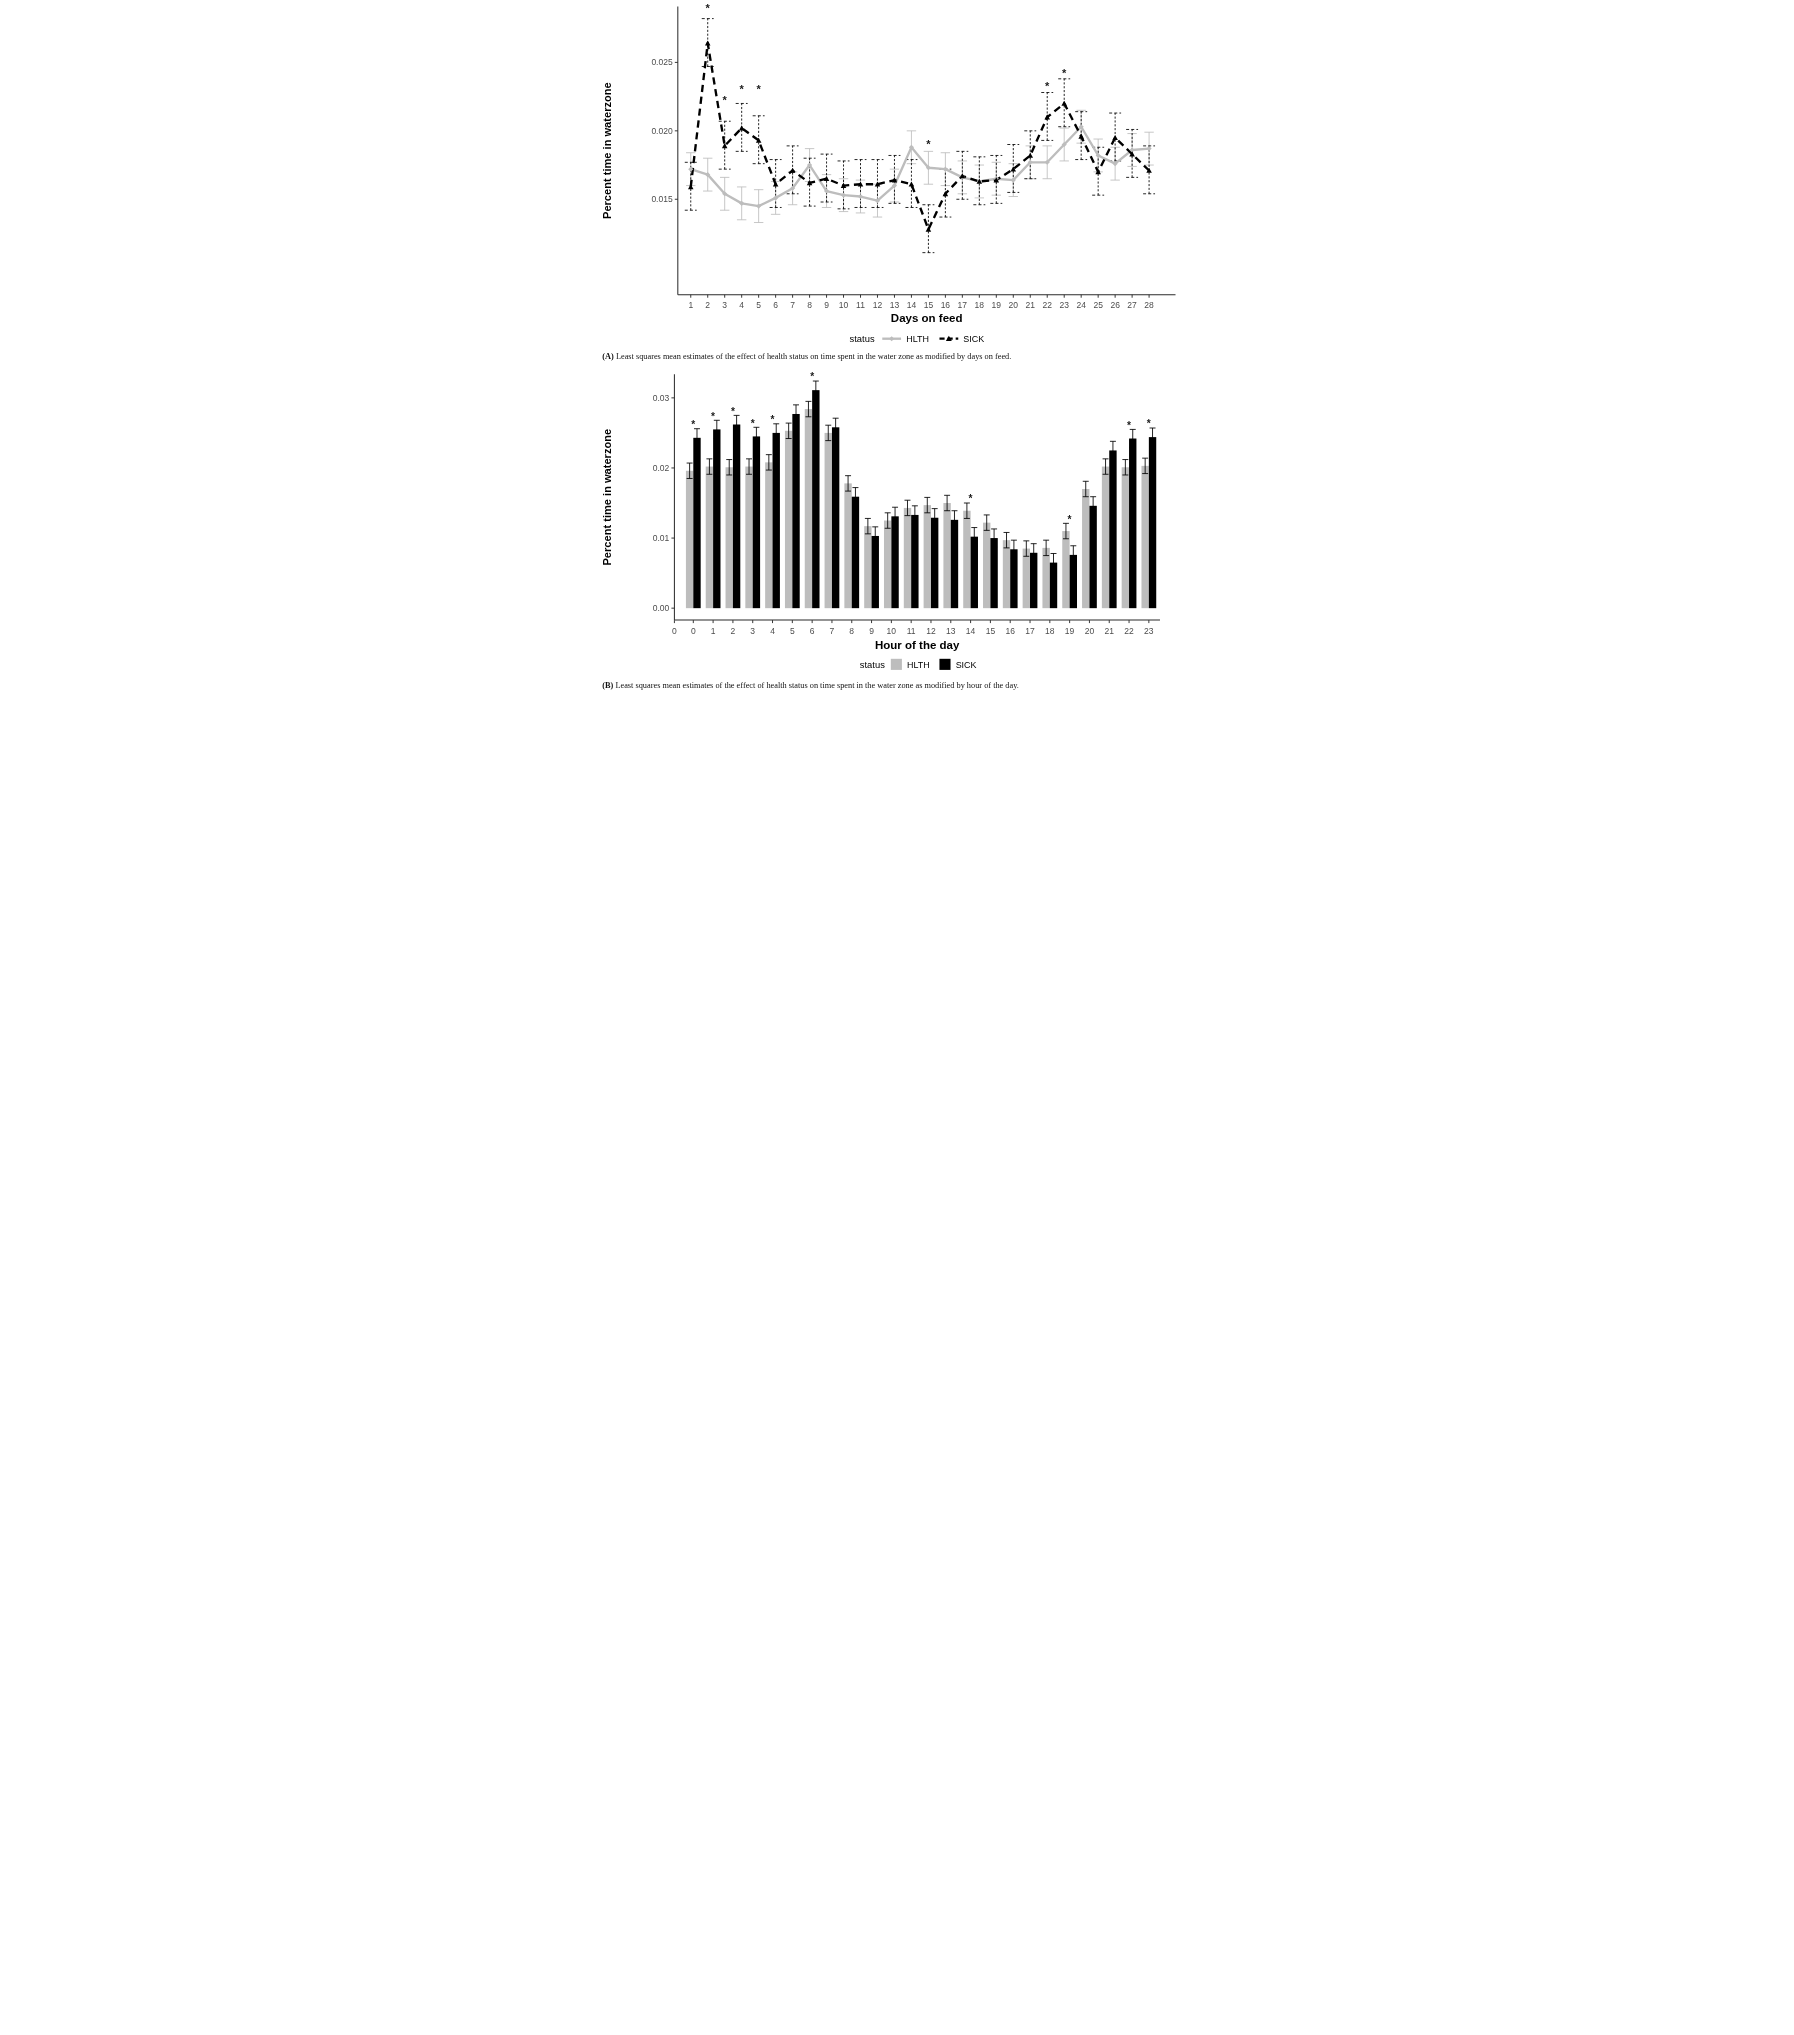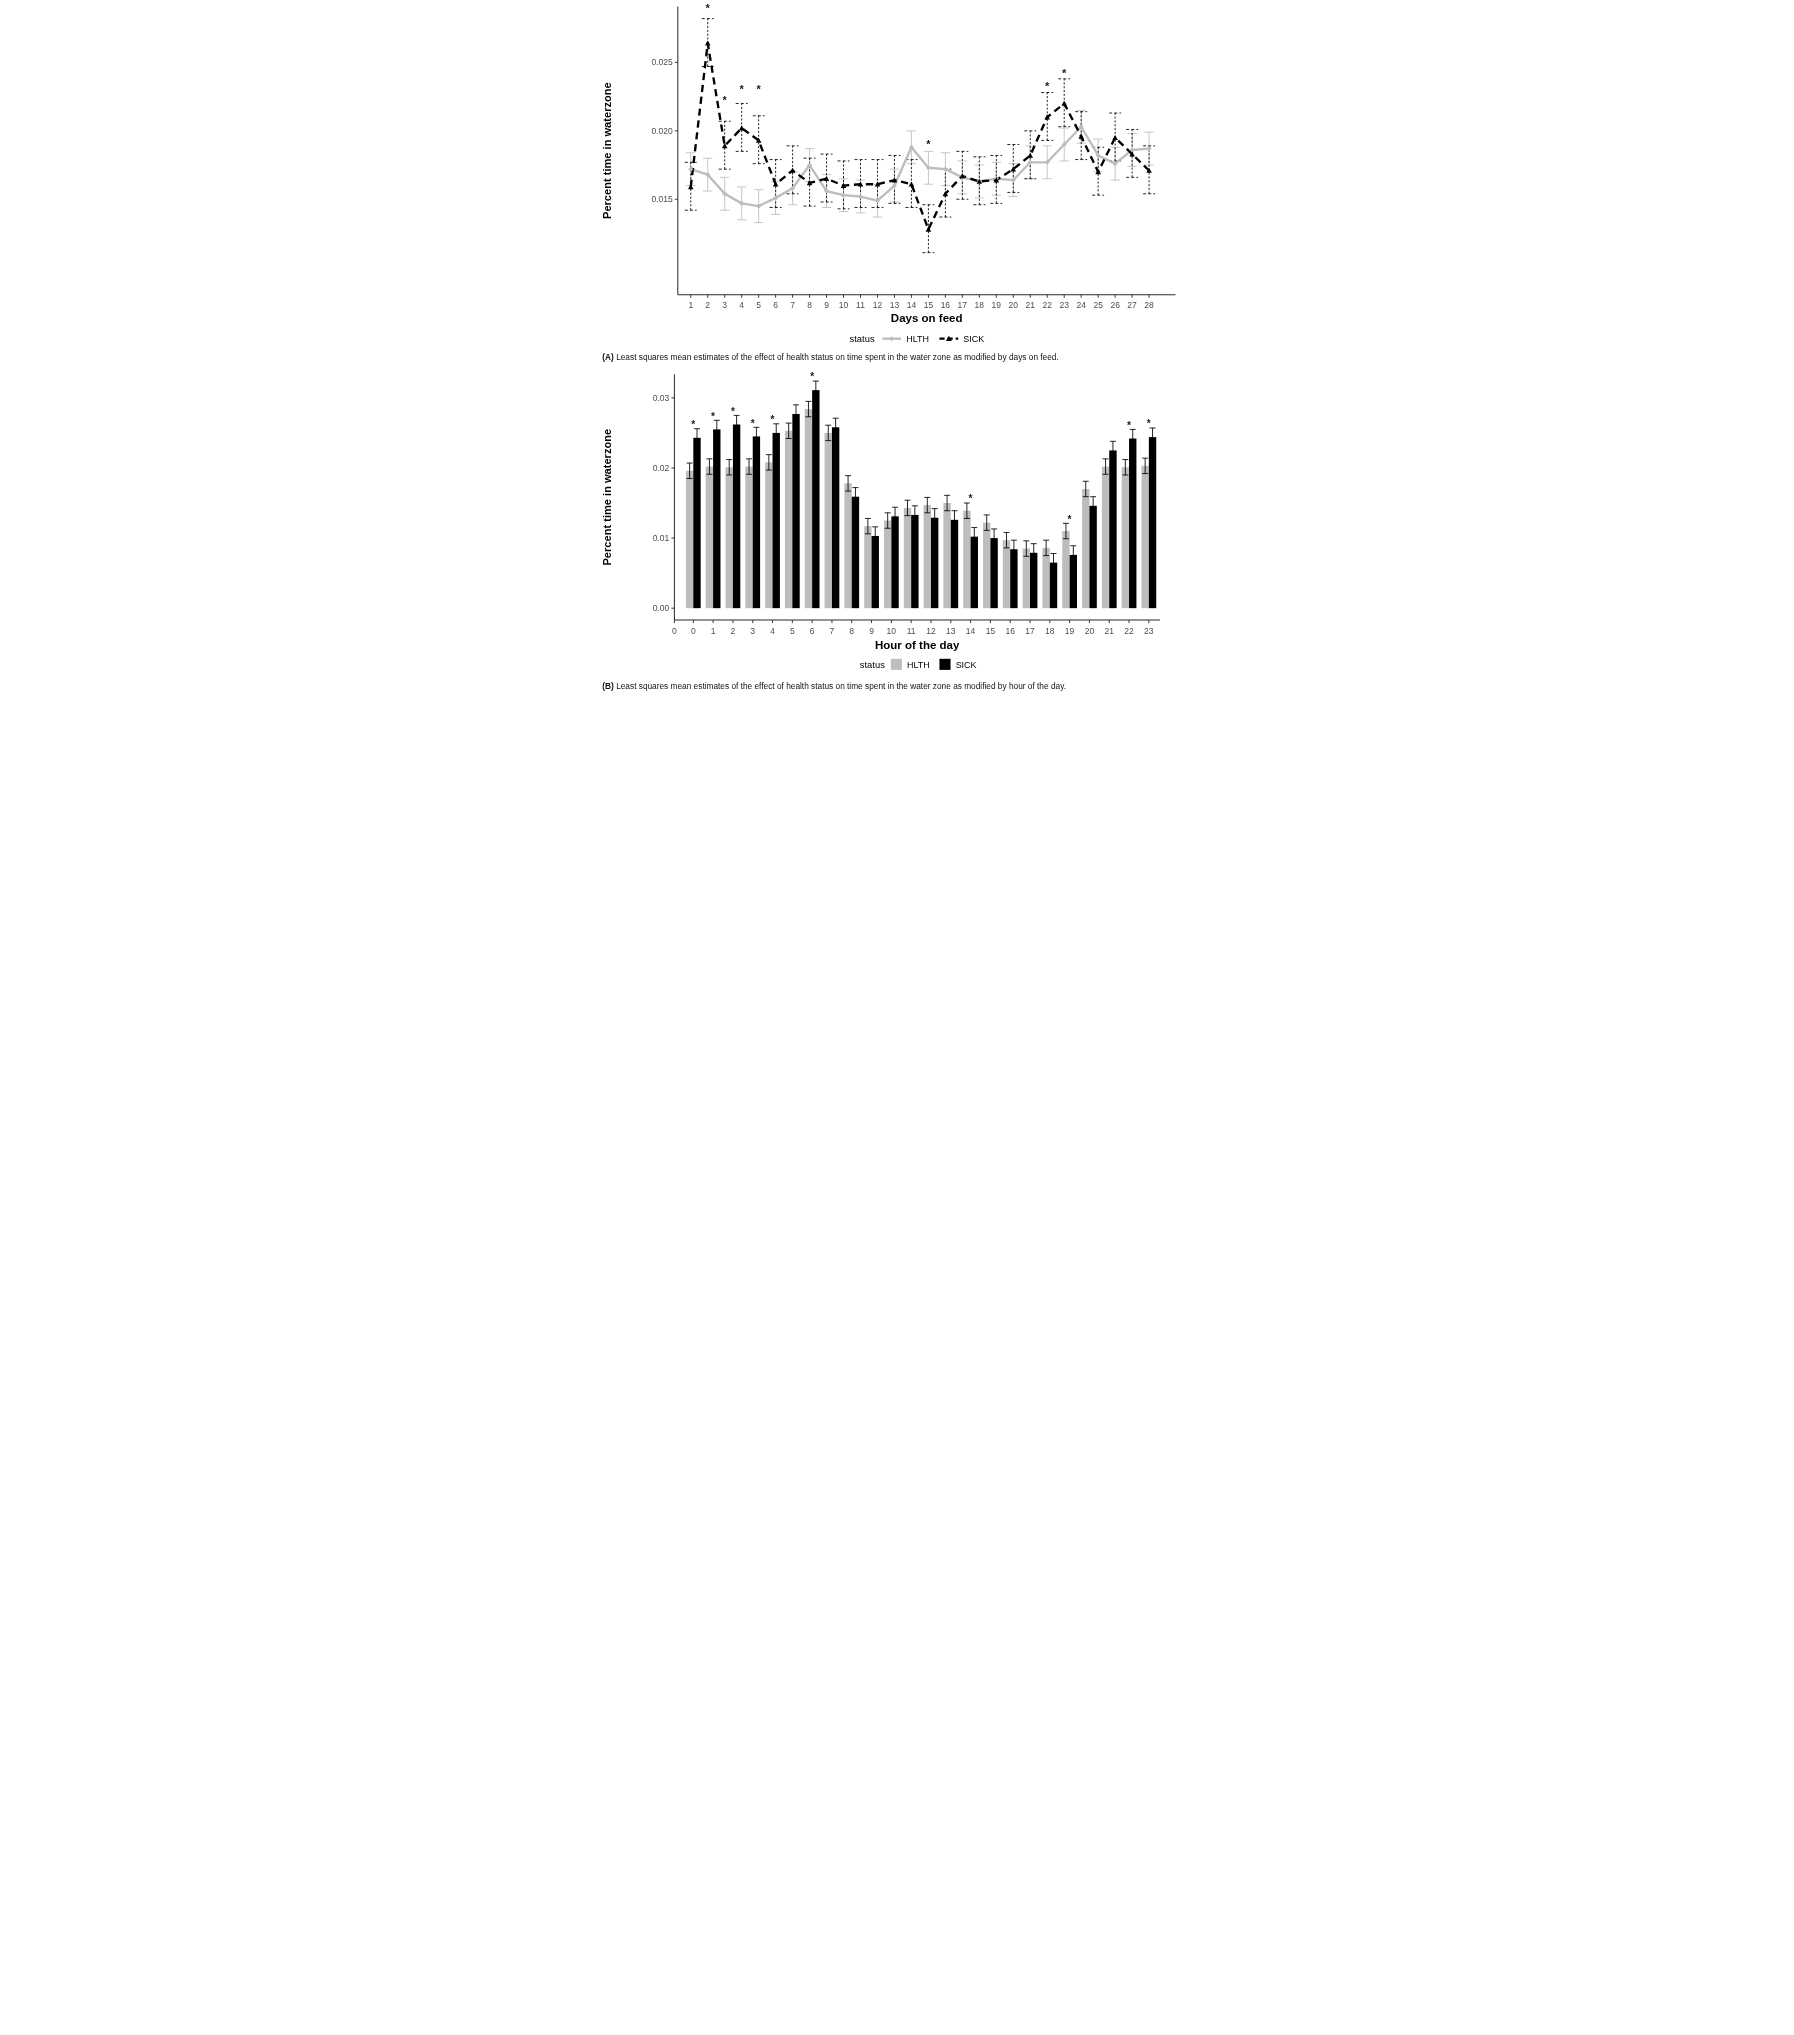--- a/index.html
+++ b/index.html
@@ -1,19 +1,19 @@
 <!DOCTYPE html>
 <html style="font-size:6.8px"><head>
 <meta charset="utf-8">
 <style>
   html,body{margin:0;padding:0;background:#ffffff;}
   .page{width:598px;margin:0 auto;background:#fff;font-family:"Liberation Sans",sans-serif;padding:2.6px 0 8.5px 0;}
   .panel{display:block;}
   svg{display:block;}
-  .caption{font-family:Liberation Sans, sans-serif;font-size:8.3px;color:#111;margin:2.6px 4.3px 7.7px 4.3px;line-height:1.25;}
+  .caption{font-family:Liberation Serif, serif;font-size:8.3px;color:#111;margin:2.6px 4.3px 7.7px 4.3px;line-height:1.25;}
   .caption b{font-weight:bold;}
 </style>
 </head>
 <body>
 
 <div class="page">
 
   <section class="panel">
     <svg id="chartA" width="598" height="347" viewBox="0 0 1401 812" role="img" aria-label="Line chart: percent time in waterzone by days on feed">
         <g>

